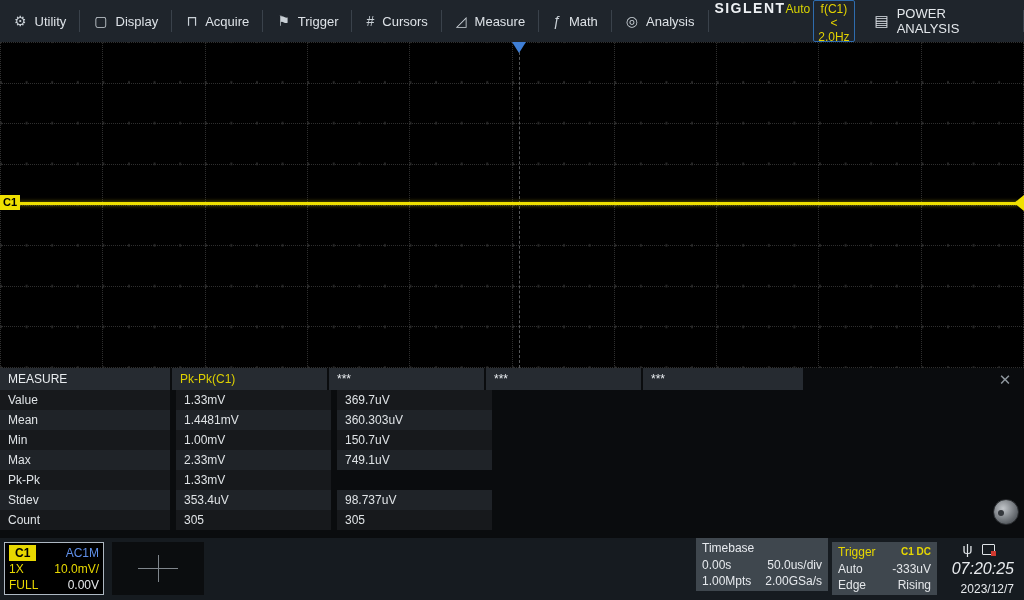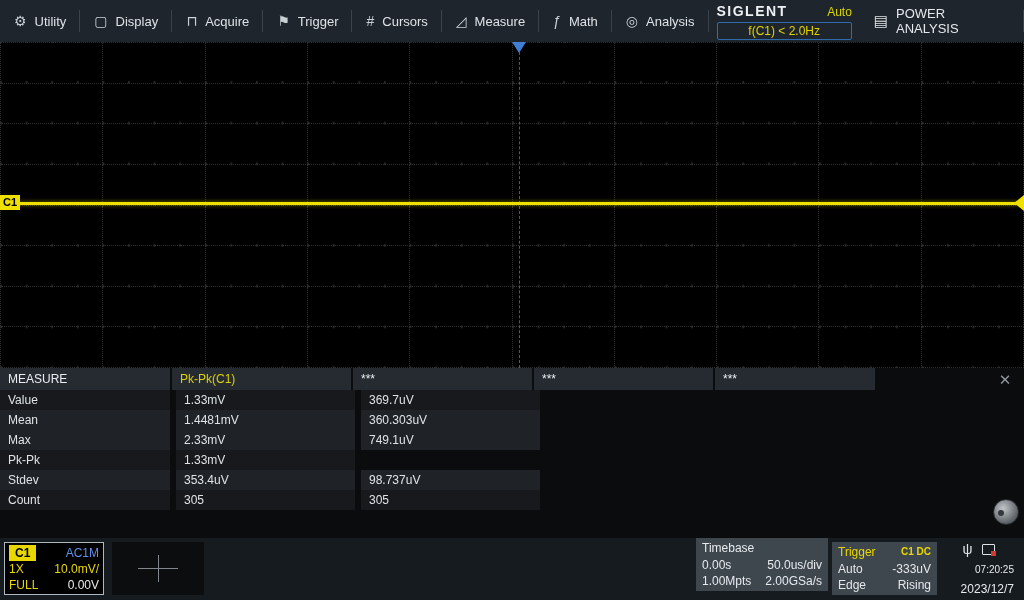--- a/index.html
+++ b/index.html
@@ -10,21 +10,21 @@
   
   .topbar { position:absolute; left:0; top:0; width:1024px; height:42px;
     background:#1f252c; display:flex; align-items:stretch; }
   .menu-item { display:flex; align-items:center; gap:8px; padding:0 14px;
     position:relative; cursor:default; }
   .menu-item::after { content:""; position:absolute; right:0; top:10px; bottom:10px;
     width:1px; background:#3a424b; }
   .menu-item .mi-icon { font-size:14px; color:#c9d0d6; }
   .menu-item .mi-label { font-size:13px; color:#dde2e7; }
 
-  .brand { margin-left:auto; width:152px; display:flex; flex-direction:column;
+  .brand { margin-left:auto; width:152px; display:flex; flex-direction:row;
     justify-content:center; gap:3px; padding:0 8px; }
   .brand-row1 { display:flex; align-items:baseline; justify-content:space-between; }
   .brand-name { font-size:14px; font-weight:bold; letter-spacing:1.5px; color:#eef1f4; }
   .brand-mode { font-size:12px; color:#d8d400; }
   .freq-box { border:1px solid #2e6cae; border-radius:2px; color:#e2d200;
     font-size:12px; text-align:center; padding:1px 4px; }
 
   .power { display:flex; align-items:center; gap:8px; padding:0 14px; }
   .power .mi-icon { font-size:15px; color:#dfe4e9; }
   .power .mi-label { font-size:13px; color:#e4e8ec; }
@@ -51,21 +51,21 @@
   .ch-badge { position:absolute; left:0; top:153px; background:#efe000; color:#000;
     font-size:11px; font-weight:bold; padding:0 3px; line-height:15px; }
 
   
   .measure { position:absolute; top:368px; left:0; width:1024px; height:170px;
     background:#0a0c0e; font-size:12px; }
   .m-header { display:flex; height:22px; margin-bottom:0; }
   .m-hcell { background:#262b31; margin-right:2px; display:flex; align-items:center;
     padding:0 8px; color:#e9edf0; }
   .m-hcell.yellow { color:#ddd000; }
-  .w-label { width:170px; } .w-val { width:179px; } .w-last { width:160px; }
+  .w-label { width:170px; } .w-val { width:155px; } .w-last { width:160px; }
   .m-row { display:flex; height:20px; }
   .m-cell { margin-right:6px; display:flex; align-items:center; padding:0 8px;
     color:#dfe3e6; }
   .m-row.odd .m-cell { background:#17191c; }
   .m-row.even .m-cell { background:#1f2328; }
   .m-close { position:absolute; right:6px; top:3px; width:26px; height:18px;
     color:#8f979e; font-size:15px; display:flex; align-items:center;
     justify-content:center; cursor:default; }
 
   
@@ -105,21 +105,21 @@
 
   .status { position:absolute; left:938px; top:2px; width:82px; height:58px;
     display:flex; flex-direction:column; align-items:flex-end;
     justify-content:space-between; padding:2px 6px; color:#e8ebee; }
   .icons-row { display:flex; gap:10px; align-items:center; align-self:center; }
   .usb-icon { font-size:14px; color:#dfe3e6; line-height:14px; }
   .printer-icon { position:relative; width:13px; height:11px;
     border:1px solid #dfe3e6; border-radius:1px; }
   .printer-icon::after { content:""; position:absolute; right:-2px; bottom:-2px;
     width:5px; height:5px; background:#d03a30; }
-  .clock-time { font-size:10px; }
+  .clock-time { font-size:16px;font-style:italic; }
   .clock-date { font-size:12px; }
 </style>
 </head>
 <body>
 
 <div class="stage">
 
   <div class="topbar">
     <div class="menu-item">
       <span class="mi-icon">⚙</span>
@@ -270,20 +270,25 @@
     <div class="m-row odd">
       <div class="m-cell w-label">Value</div>
       <div class="m-cell w-val">1.33mV</div>
       <div class="m-cell w-val">369.7uV</div>
     </div>
     <div class="m-row even">
       <div class="m-cell w-label">Mean</div>
       <div class="m-cell w-val">1.4481mV</div>
       <div class="m-cell w-val">360.303uV</div>
     </div>
+    <div class="m-row odd">
+      <div class="m-cell w-label">Min</div>
+      <div class="m-cell w-val">1.00mV</div>
+      <div class="m-cell w-val">150.7uV</div>
+    </div>
     <div class="m-row even">
       <div class="m-cell w-label">Max</div>
       <div class="m-cell w-val">2.33mV</div>
       <div class="m-cell w-val">749.1uV</div>
     </div>
     <div class="m-row odd">
       <div class="m-cell w-label">Pk-Pk</div>
       <div class="m-cell w-val">1.33mV</div>
     </div>
     <div class="m-row even">

